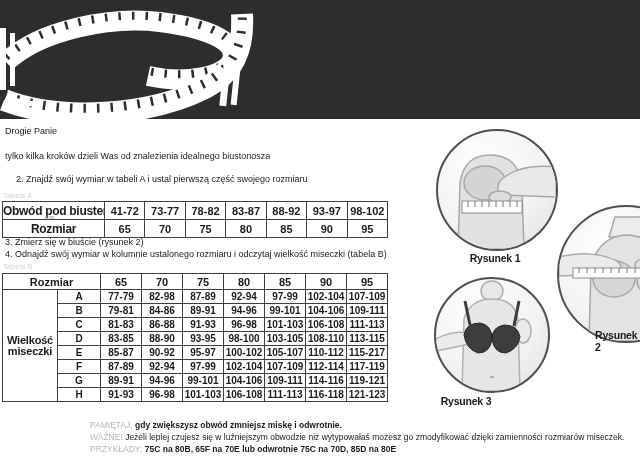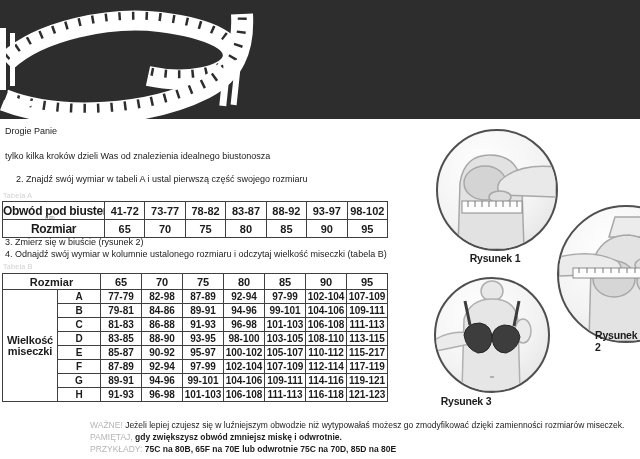--- a/index.html
+++ b/index.html
@@ -198,26 +198,26 @@
           <td>106-108</td>
           <td>111-113</td>
           <td>116-118</td>
           <td>121-123</td>
         </tr>
       </tbody>
   </table>
 
   <div class="abs" style="left:90px;top:419px;">
     <div class="note">
+      <span class="kw">PAMIĘTAJ,</span>
+      <span class="nb">gdy zwiększysz obwód zmniejsz miskę i odwrotnie.</span>
+    </div>
+    <div class="note">
       <span class="kw">WAŻNE!</span>
       <span>Jeżeli lepiej czujesz się w luźniejszym obwodzie niż wytypowałaś możesz go zmodyfikować dzięki zamienności rozmiarów miseczek.</span>
-    </div>
-    <div class="note">
-      <span class="kw">PAMIĘTAJ,</span>
-      <span class="nb">gdy zwiększysz obwód zmniejsz miskę i odwrotnie.</span>
     </div>
     <div class="note">
       <span class="kw">PRZYKŁADY:</span>
       <span class="nb">75C na 80B, 65F na 70E lub odwrotnie 75C na 70D, 85D na 80E</span>
     </div>
   </div>
 
   <div class="abs fig" style="left:436px;top:129px;width:118px;height:118px;">
     <svg width="118" height="118" viewBox="0 0 118 118">
       <g stroke="#a8a8a8" stroke-width="1.5">

